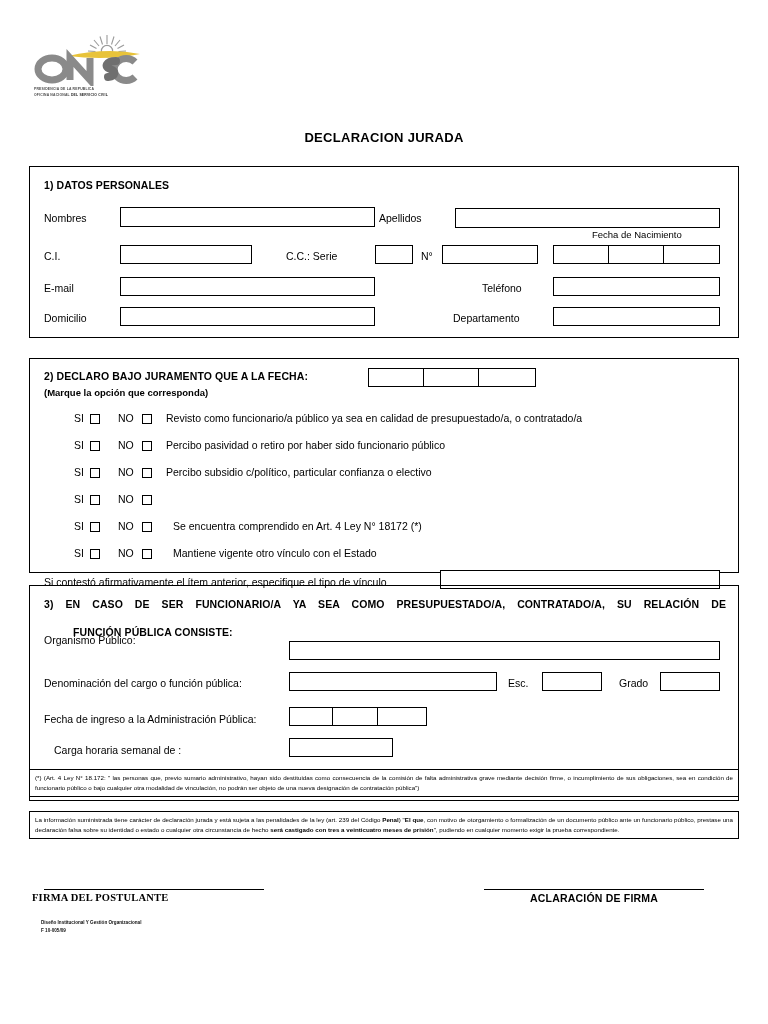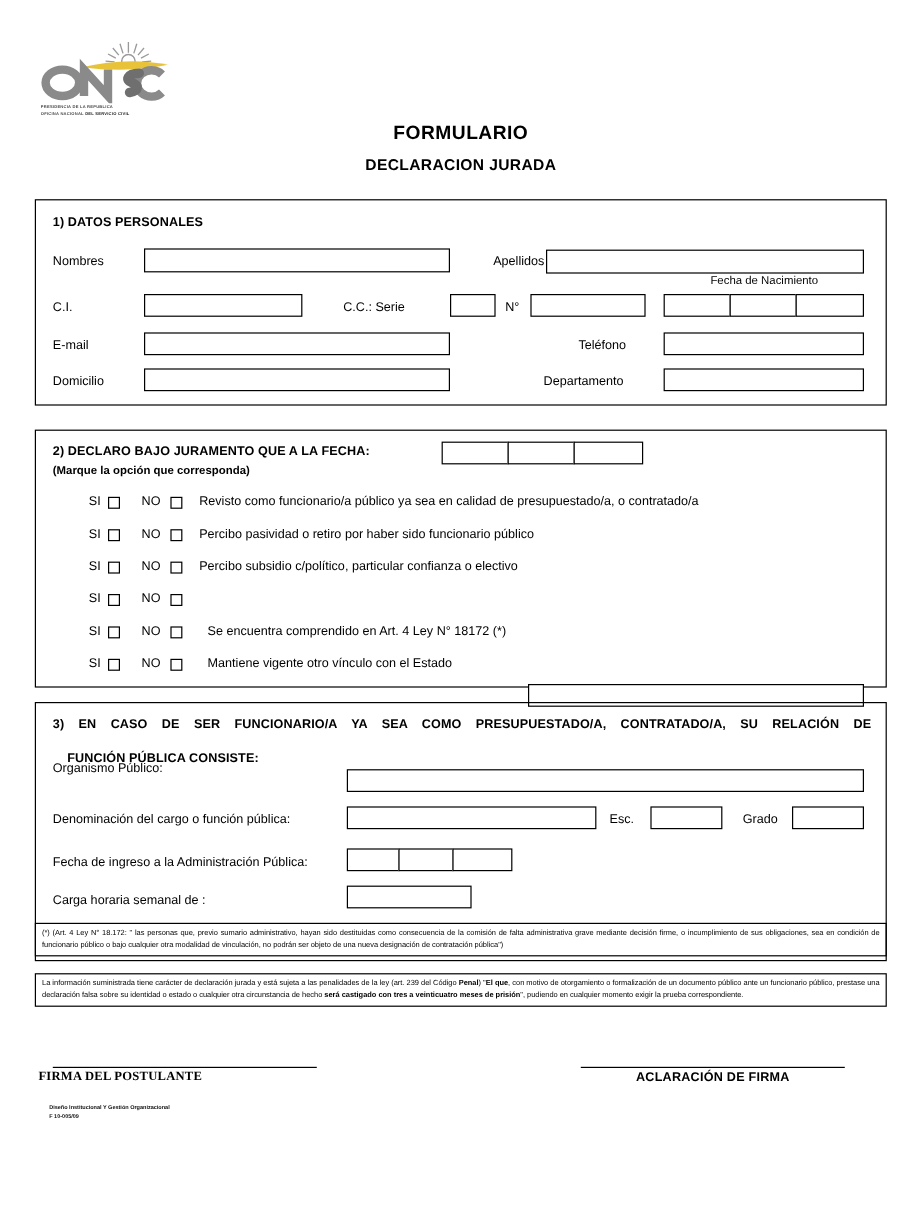--- a/index.html
+++ b/index.html
@@ -84,21 +84,21 @@
   #sec2 .sec-head { position: absolute; left: 14px; top: 11px; }
   #sec2 .sec-sub  { position: absolute; left: 14px; top: 28px; font-size: 9.5px; font-weight: bold; }
 
   #sec3 .sec-head {
     position: absolute;
     left: 14px; top: 11px; right: 12px;
     line-height: 14px;
   }
   .sec3-l1 { display: block; text-align: justify; }
   .sec3-l1::after { content: ""; display: inline-block; width: 100%; }
-  .sec3-l2 { display: block; margin-left: 12px; }
+  .sec3-l2 { display: block; margin-left: 29px; }
 
   
   .lbl {
     position: absolute;
     font-size: 10.5px;
     white-space: nowrap;
   }
   .lbl.small { font-size: 9.5px; }
   .box {
     position: absolute;
@@ -200,29 +200,28 @@
         <ellipse cx="24" cy="35" rx="14" ry="11"></ellipse>
       </g>
       <path d="M42 46 L42 24 L62 46 L62 24" fill="none" stroke="#8a8a8a" stroke-width="7"></path>
       <path d="M107 28 A12 11 0 1 0 107 43" fill="none" stroke="#8a8a8a" stroke-width="7"></path>
       <path d="M88 27 C78 27 76 33 82 35 C88 37 88 42 80 43" fill="none" stroke="#6f6f6f" stroke-width="8" stroke-linecap="round"></path>
     </svg>
     <div class="logo-sub">PRESIDENCIA DE LA REPUBLICA</div>
     <div class="logo-sub"><span>OFICINA NACIONAL </span><span class="strong">DEL SERVICIO CIVIL</span></div>
   </div>
 
-  <div class="title-main">FORMULARIO</div>
   <div class="title-sub">DECLARACION JURADA</div>
 
   <div class="section" id="sec1">
     <div class="sec-head">1) DATOS PERSONALES</div>
 
     <div class="lbl" style="left:14px; top:45px;">Nombres</div>
     <div class="box" style="left:90px; top:40px; width:255px; height:20px;"></div>
-    <div class="lbl" style="left:349px; top:45px;margin-left:32px;">Apellidos</div>
+    <div class="lbl" style="left:349px; top:45px;">Apellidos</div>
     <div class="box" style="left:425px; top:41px; width:265px; height:20px;"></div>
 
     <div class="lbl small" style="left:562px; top:62px;">Fecha de Nacimiento</div>
 
     <div class="lbl" style="left:14px; top:83px;">C.I.</div>
     <div class="box" style="left:90px; top:78px; width:132px; height:19px;"></div>
     <div class="lbl" style="left:256px; top:83px;">C.C.: Serie</div>
     <div class="box" style="left:345px; top:78px; width:38px; height:19px;"></div>
     <div class="lbl" style="left:391px; top:83px;">N°</div>
     <div class="box" style="left:412px; top:78px; width:96px; height:19px;"></div>
@@ -289,20 +288,21 @@
     </div>
 
     <div class="chk-row" style="top:187px;">
       <span class="si">SI</span>
       <span class="cbox c-si"></span>
       <span class="no">NO</span>
       <span class="cbox c-no"></span>
       <span class="txt ind">Mantiene vigente otro vínculo con el Estado</span>
     </div>
 
+    <div class="lbl" style="left:14px; top:217px;">Si contestó afirmativamente el ítem anterior, especifique el tipo de vínculo</div>
     <div class="box" style="left:410px; top:211px; width:280px; height:19px;"></div>
   </div>
 
   <div class="section" id="sec3">
     <div class="sec-head">
       <span class="sec3-l1">3) EN CASO DE SER FUNCIONARIO/A YA SEA COMO PRESUPUESTADO/A, CONTRATADO/A, SU RELACIÓN DE</span>
       <span class="sec3-l2">FUNCIÓN PÚBLICA CONSISTE:</span>
     </div>
 
     <div class="lbl" style="left:14px; top:48px;">Organismo Público:</div>
@@ -313,21 +313,21 @@
     <div class="lbl" style="left:478px; top:91px;">Esc.</div>
     <div class="box" style="left:512px; top:86px; width:60px; height:19px;"></div>
     <div class="lbl" style="left:589px; top:91px;">Grado</div>
     <div class="box" style="left:630px; top:86px; width:60px; height:19px;"></div>
 
     <div class="lbl" style="left:14px; top:127px;">Fecha de ingreso a la Administración Pública:</div>
     <div class="box" style="left:259px; top:121px; width:44px; height:19px;"></div>
     <div class="box" style="left:302px; top:121px; width:46px; height:19px;"></div>
     <div class="box" style="left:347px; top:121px; width:50px; height:19px;"></div>
 
-    <div class="lbl" style="left:14px; top:158px;">Carga horaria semanal de :</div>
+    <div class="lbl" style="left:24px; top:158px;">Carga horaria semanal de :</div>
     <div class="box" style="left:259px; top:152px; width:104px; height:19px;"></div>
   </div>
 
   <div class="fineblock" id="fine1">(*) (Art. 4 Ley N° 18.172: " las personas que, previo sumario administrativo, hayan sido destituidas como consecuencia de la comisión de falta administrativa grave mediante decisión firme, o incumplimiento de sus obligaciones, sea en condición de funcionario público o bajo cualquier otra modalidad de vinculación, no podrán ser objeto de una nueva designación de contratación pública")</div>
 
   <div class="fineblock" id="fine2">
     <span>La información  suministrada tiene carácter de declaración jurada y está sujeta a las penalidades de la ley (art. 239 del Código </span><b>Penal</b><span>) "</span><b>El que</b><span>, con motivo de otorgamiento o formalización de un documento público ante un funcionario público, prestase una declaración falsa sobre su identidad o estado o cualquier otra circunstancia de hecho </span><b>será castigado con tres a veinticuatro meses de prisión</b><span>", pudiendo en cualquier momento exigir la prueba correspondiente.</span>
   </div>
 
   <div class="sigline" id="sig-line-1"></div>

